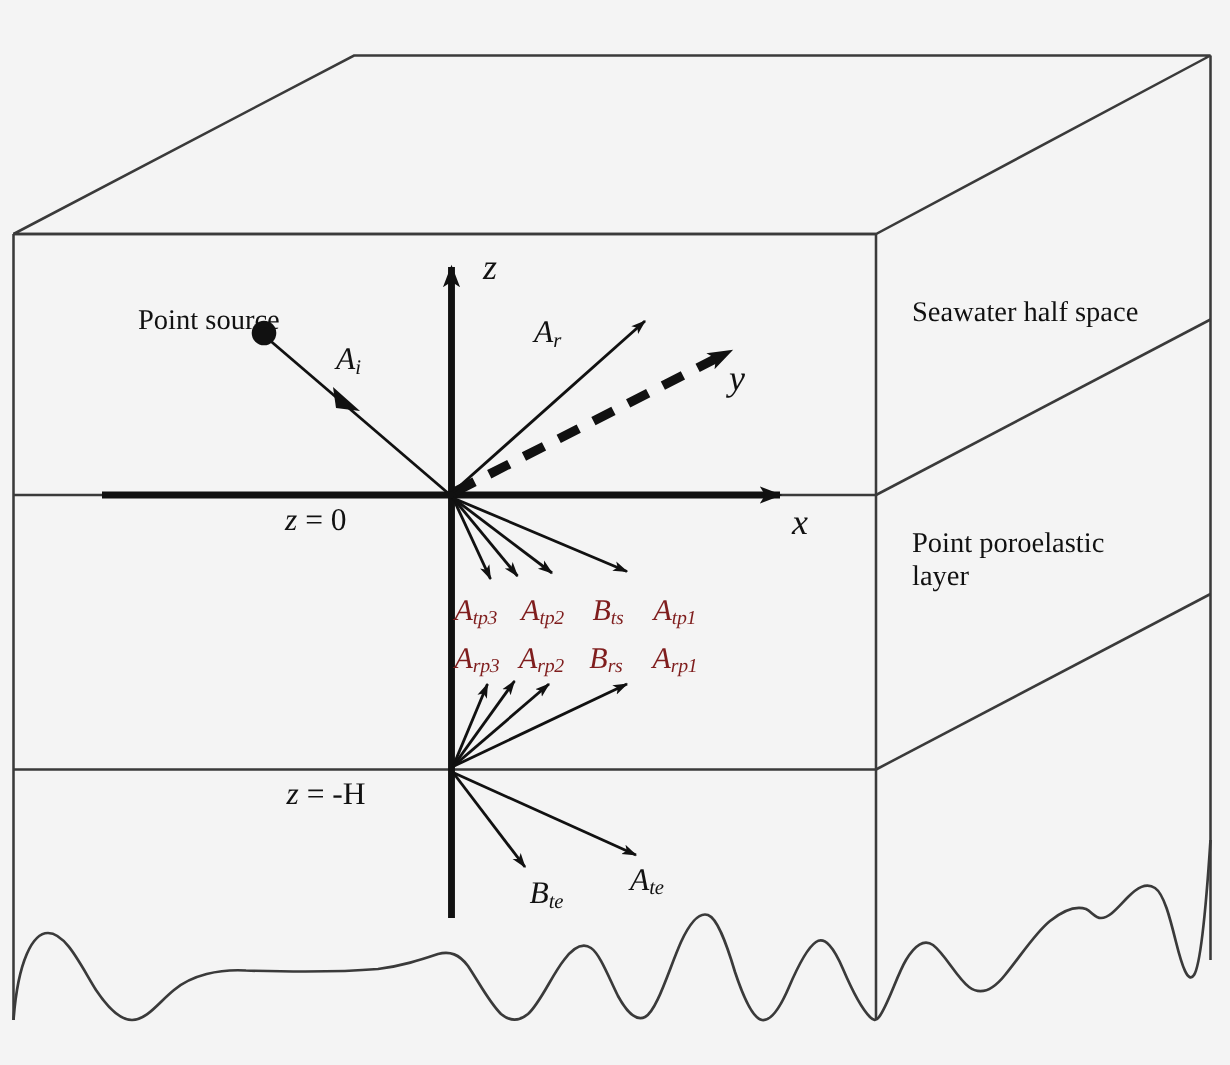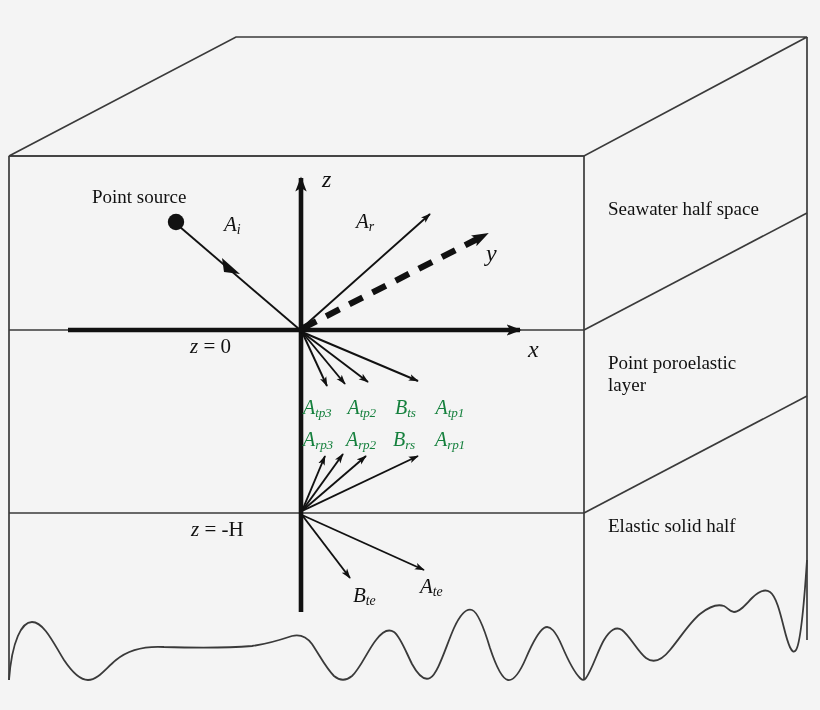--- a/index.html
+++ b/index.html
@@ -47,21 +47,21 @@
     font-size: 21px;
   }
   .lbl-eq i {
     font-style: italic;
   }
   .ray-row {
     position: absolute;
     font-family: "Liberation Serif", "DejaVu Serif", serif;
     font-style: italic;
     font-size: 20px;
-    color: #15803d;
+    color: #7f1d1d;
     white-space: nowrap;
   }
   .ray-row span {
     display: inline-block;
   }
   sub.sm {
     font-size: 0.66em;
     font-style: italic;
     vertical-align: -0.22em;
     letter-spacing: -0.2px;
@@ -166,23 +166,23 @@
       <line x1="302" y1="511" x2="366" y2="456" marker-end="url(#ah-thin)"></line>
       <line x1="302" y1="511" x2="418" y2="456" marker-end="url(#ah-thin)"></line>
     </g>
 
     <g stroke="#111111" stroke-width="1.9">
       <line x1="302" y1="515" x2="350" y2="578" marker-end="url(#ah-thin)"></line>
       <line x1="302" y1="515" x2="424" y2="570" marker-end="url(#ah-thin)"></line>
     </g>
   </svg>
 
-  <div class="lbl lbl-plain" style="left:92px; top:186px;text-align:right;">Point source</div>
-
-  <div class="lbl lbl-italic" style="left:224px; top:212px;">
+  <div class="lbl lbl-plain" style="left:92px; top:203px;text-align:right;">Point source</div>
+
+  <div class="lbl lbl-italic" style="left:224px; top:227px;">
     <span>A</span><sub class="sm">i</sub>
   </div>
 
   <div class="lbl lbl-italic" style="left:356px; top:209px;">
     <span>A</span><sub class="sm">r</sub>
   </div>
 
   <div class="lbl lbl-axis" style="left:322px; top:166px;">z</div>
 
   <div class="lbl lbl-axis" style="left:528px; top:336px;">x</div>
@@ -226,16 +226,15 @@
   </div>
 
   <div class="lbl lbl-plain" style="left:608px; top:198px;">Seawater half space</div>
 
   <div class="lbl lbl-plain" style="left:608px; top:352px;">
     <div>Point poroelastic</div>
     <div>layer</div>
   </div>
 
   <div class="lbl lbl-plain" style="left:608px; top:515px;">
-    <div>Elastic solid half</div>
   </div>
 
 </div>
 
 </body></html>

